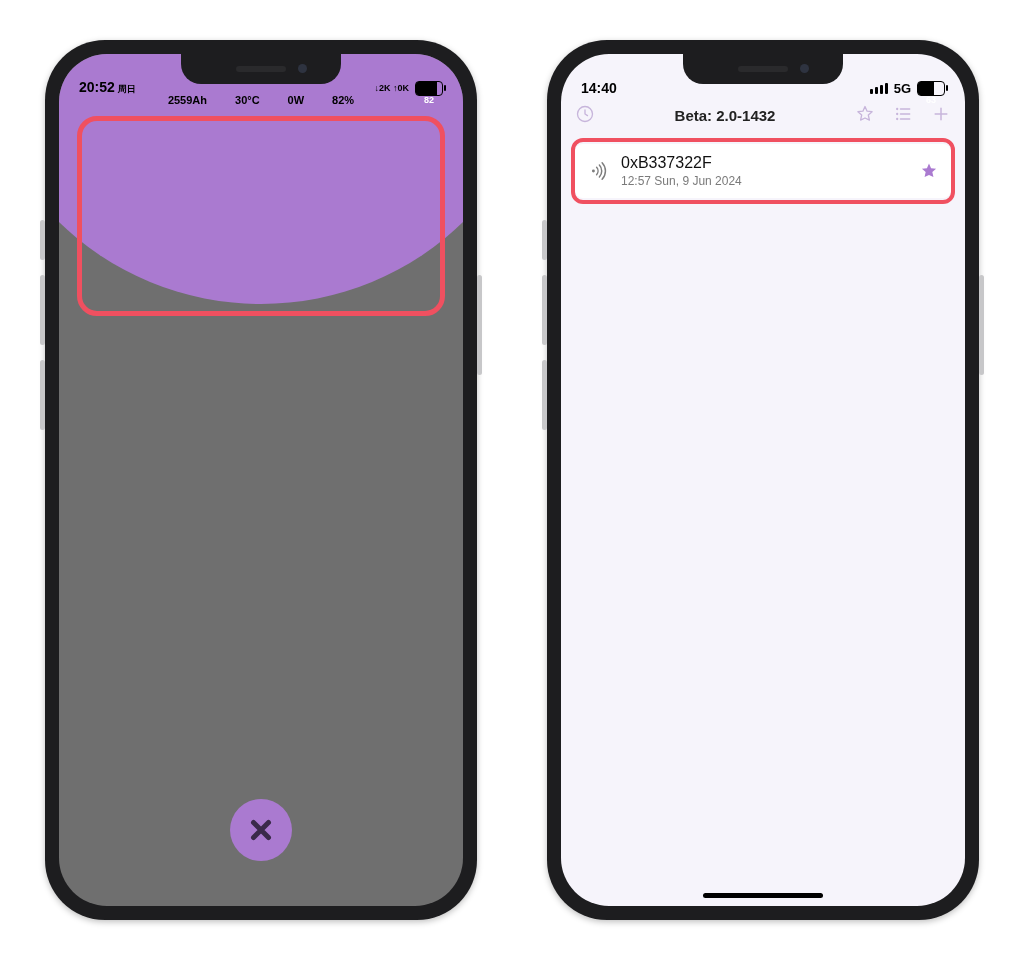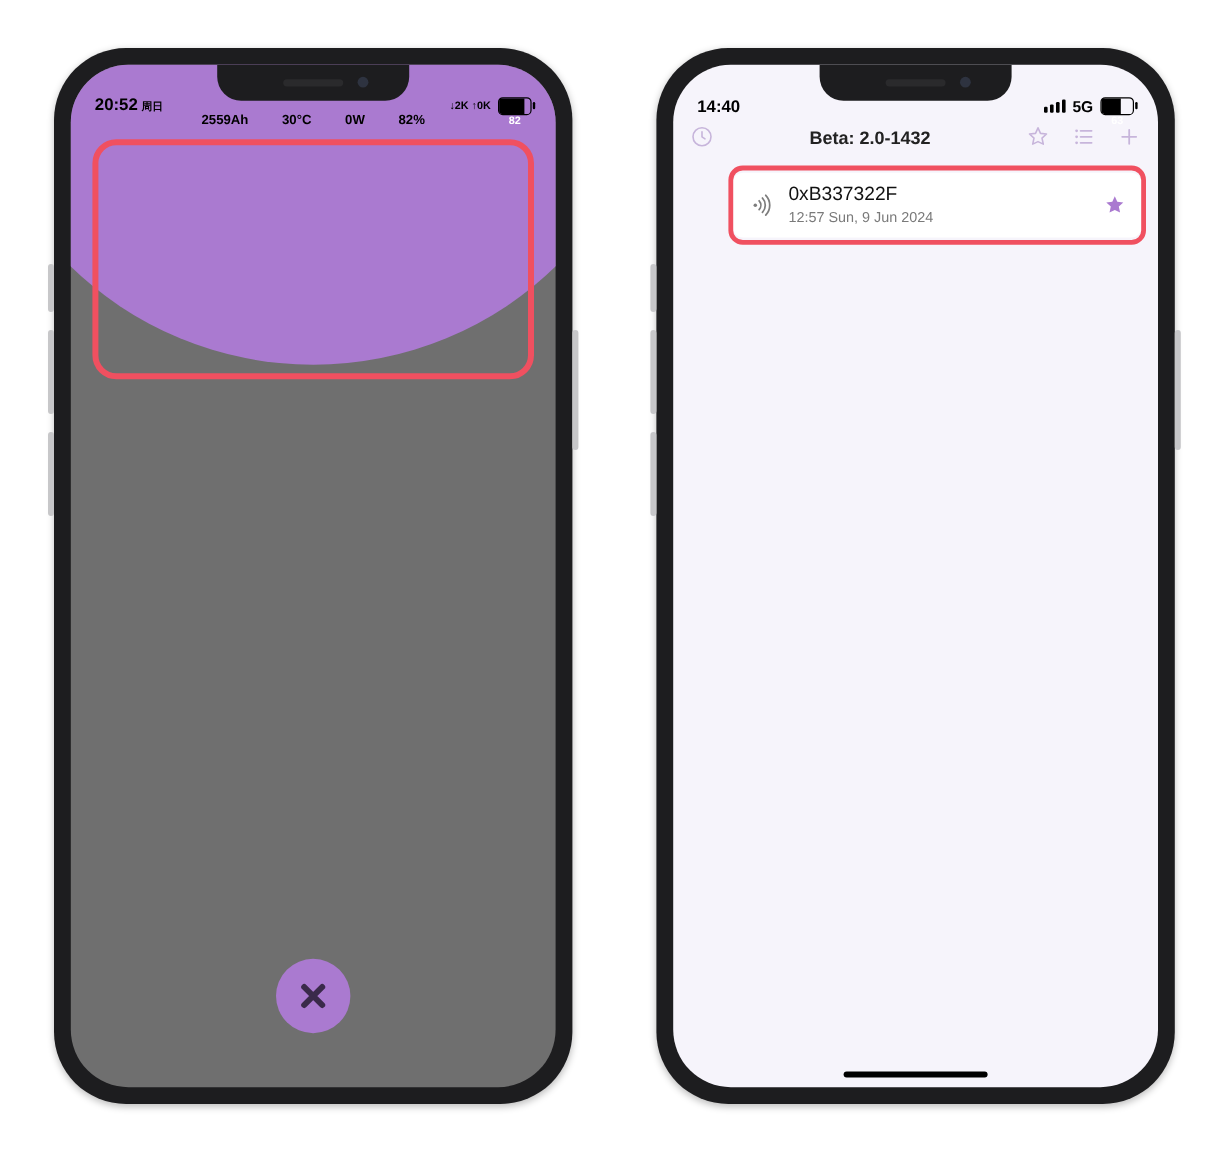--- a/index.html
+++ b/index.html
@@ -142,21 +142,21 @@
   
   .screen.right { background: var(--soft-bg); display:flex; flex-direction:column; }
   .toolbar{
     display:flex; align-items:flex-end; justify-content:space-between;
     padding: 6px 14px 6px 14px; color:#888; font-size:15px;
   }
   .toolbar .title{ font-weight:700; color:#222; font-size:15px; }
   .tb-icons{ display:flex; gap:18px; align-items:center; }
   .ico { width:20px; height:20px; color:#c7b5db; }
 
-  .list-area{ padding: 14px 14px; flex:1;margin-left:36px; }
+  .list-area{ padding: 14px 14px; flex:1; }
   .device-row{
     background:#fff; border-radius:8px;
     padding:10px 12px; display:flex; align-items:center; gap:12px;
     position:relative;
   }
   .device-row .info .name{ font-size:16px; color:#111; font-weight:500; }
   .device-row .info .time{ font-size:12px; color:#7a7a7a; margin-top:2px; }
   .device-row .star{ margin-left:auto; color:var(--accent); }
   .row-hi{ position:absolute; inset:-6px -4px; border:4px solid var(--red-hi); border-radius:12px; pointer-events:none; }
 

